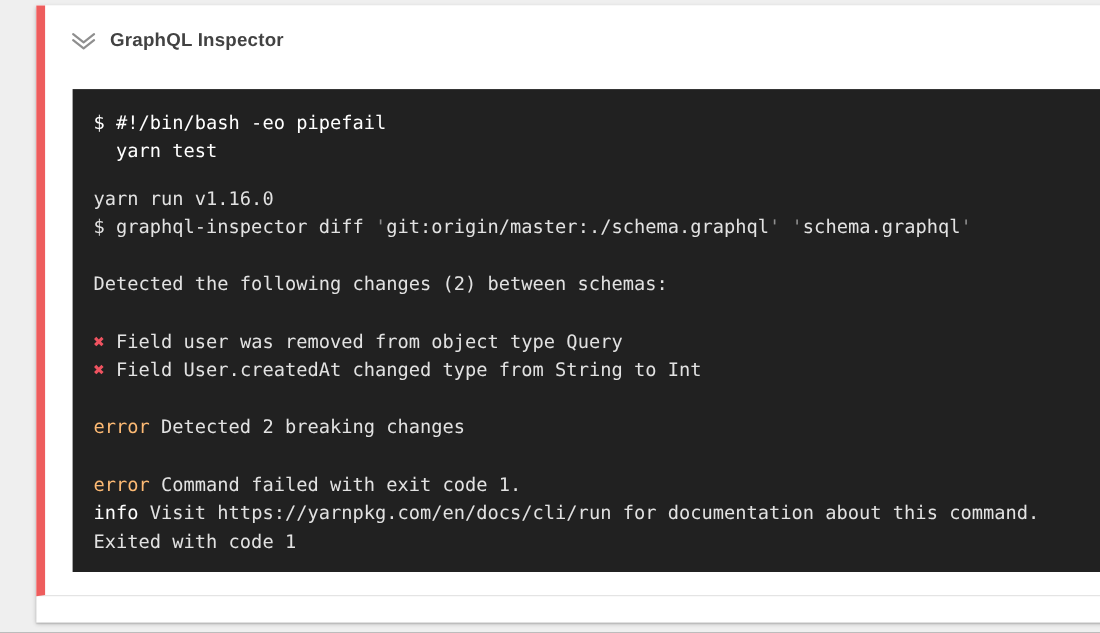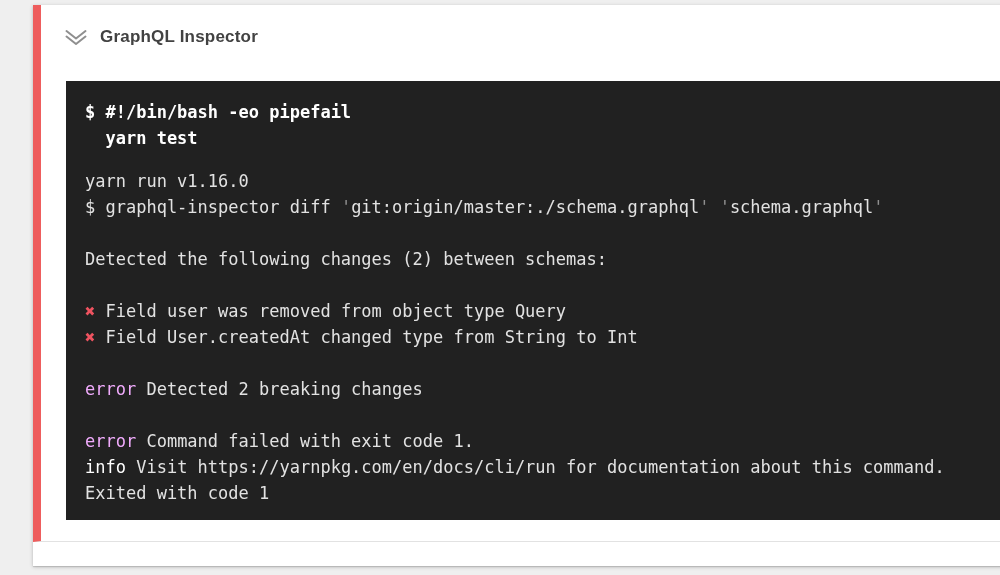--- a/index.html
+++ b/index.html
@@ -65,27 +65,27 @@
     overflow: hidden;
   }
   pre.cmd, pre.out {
     margin: 0;
     font-family: inherit;
     font-size: inherit;
     line-height: inherit;
     white-space: pre;
   }
   pre.cmd {
-    font-weight: bold;
+    font-weight: normal;
     color: #ffffff;
     margin-bottom: 17px;
   }
   .line { height: 26px; white-space: pre; }
   .seg-red  { color: #ef5360; font-weight: bold; }
-  .seg-err  { color: #f0abfc; }
+  .seg-err  { color: #fdba74; }
   .seg-cyan { color: #ffffff; }
   .seg-dim  { color: #8f8f8f; }
 </style>
 </head>
 <body>
 
 <div class="page">
   <div class="card">
     <div class="step">
       <div class="step-header">

